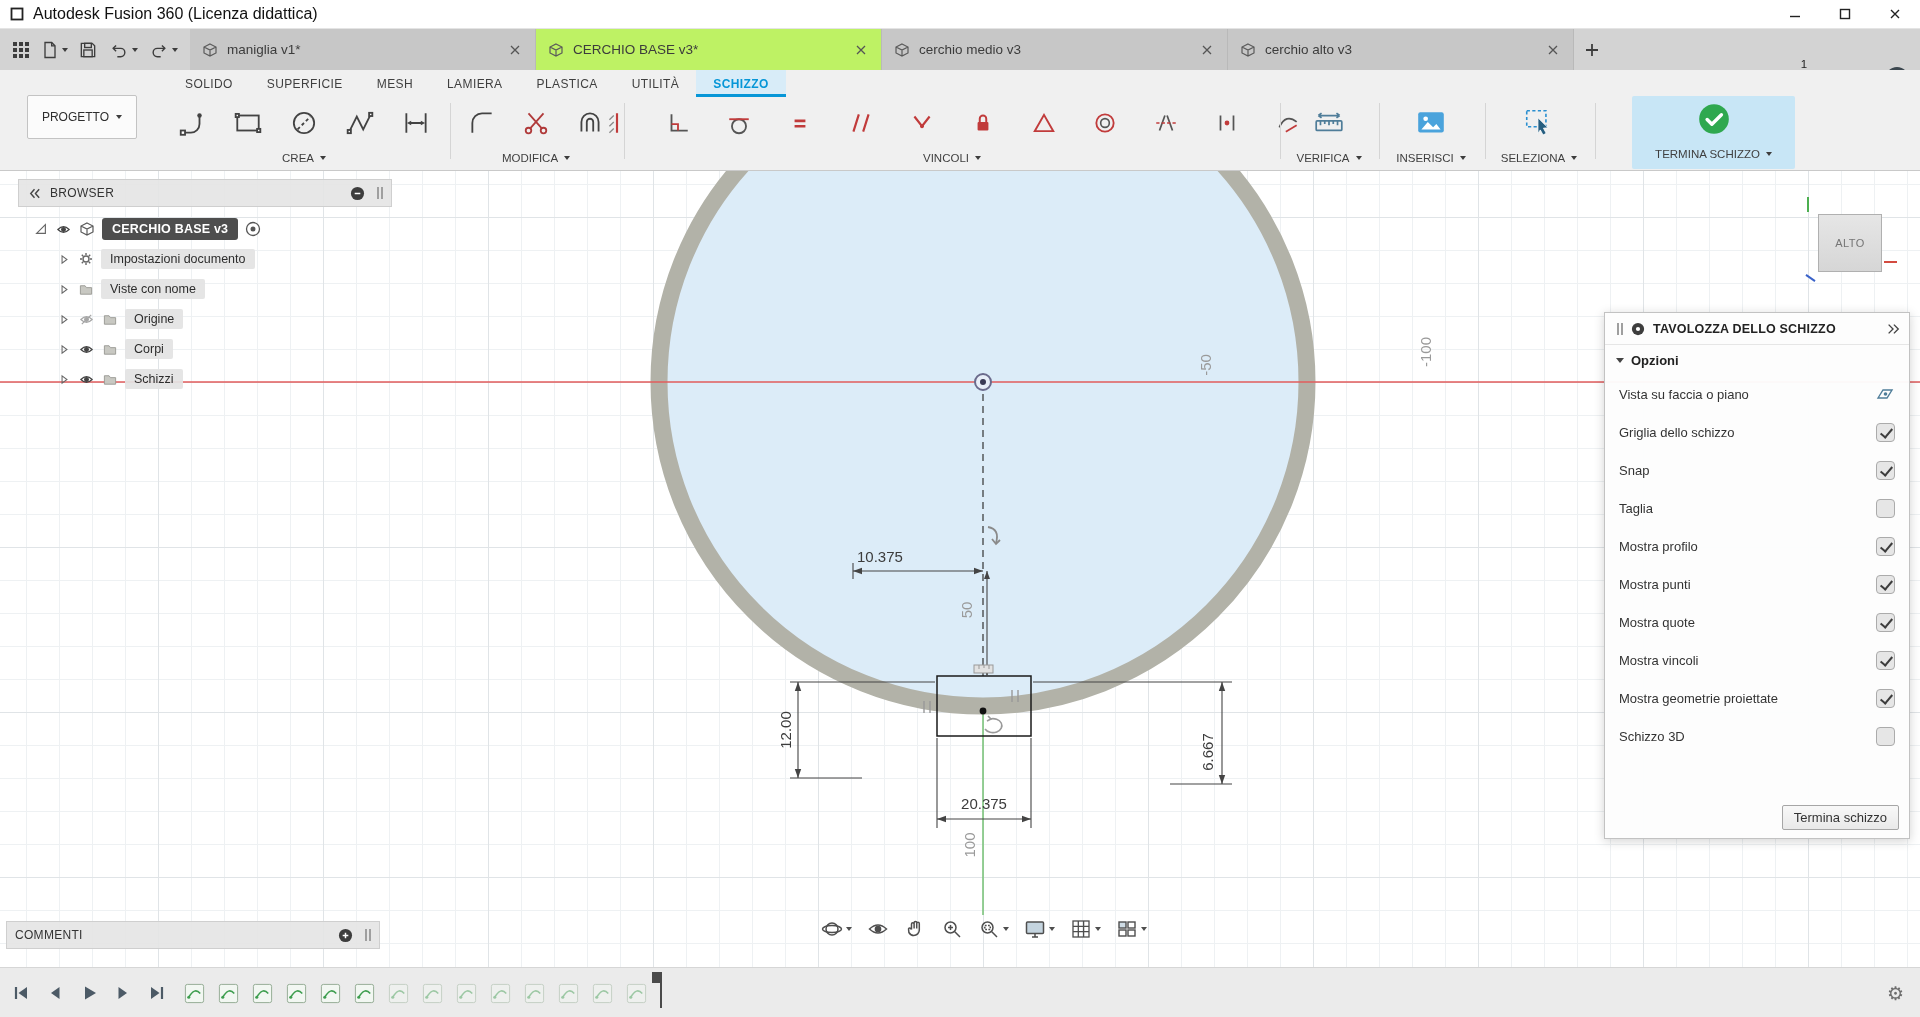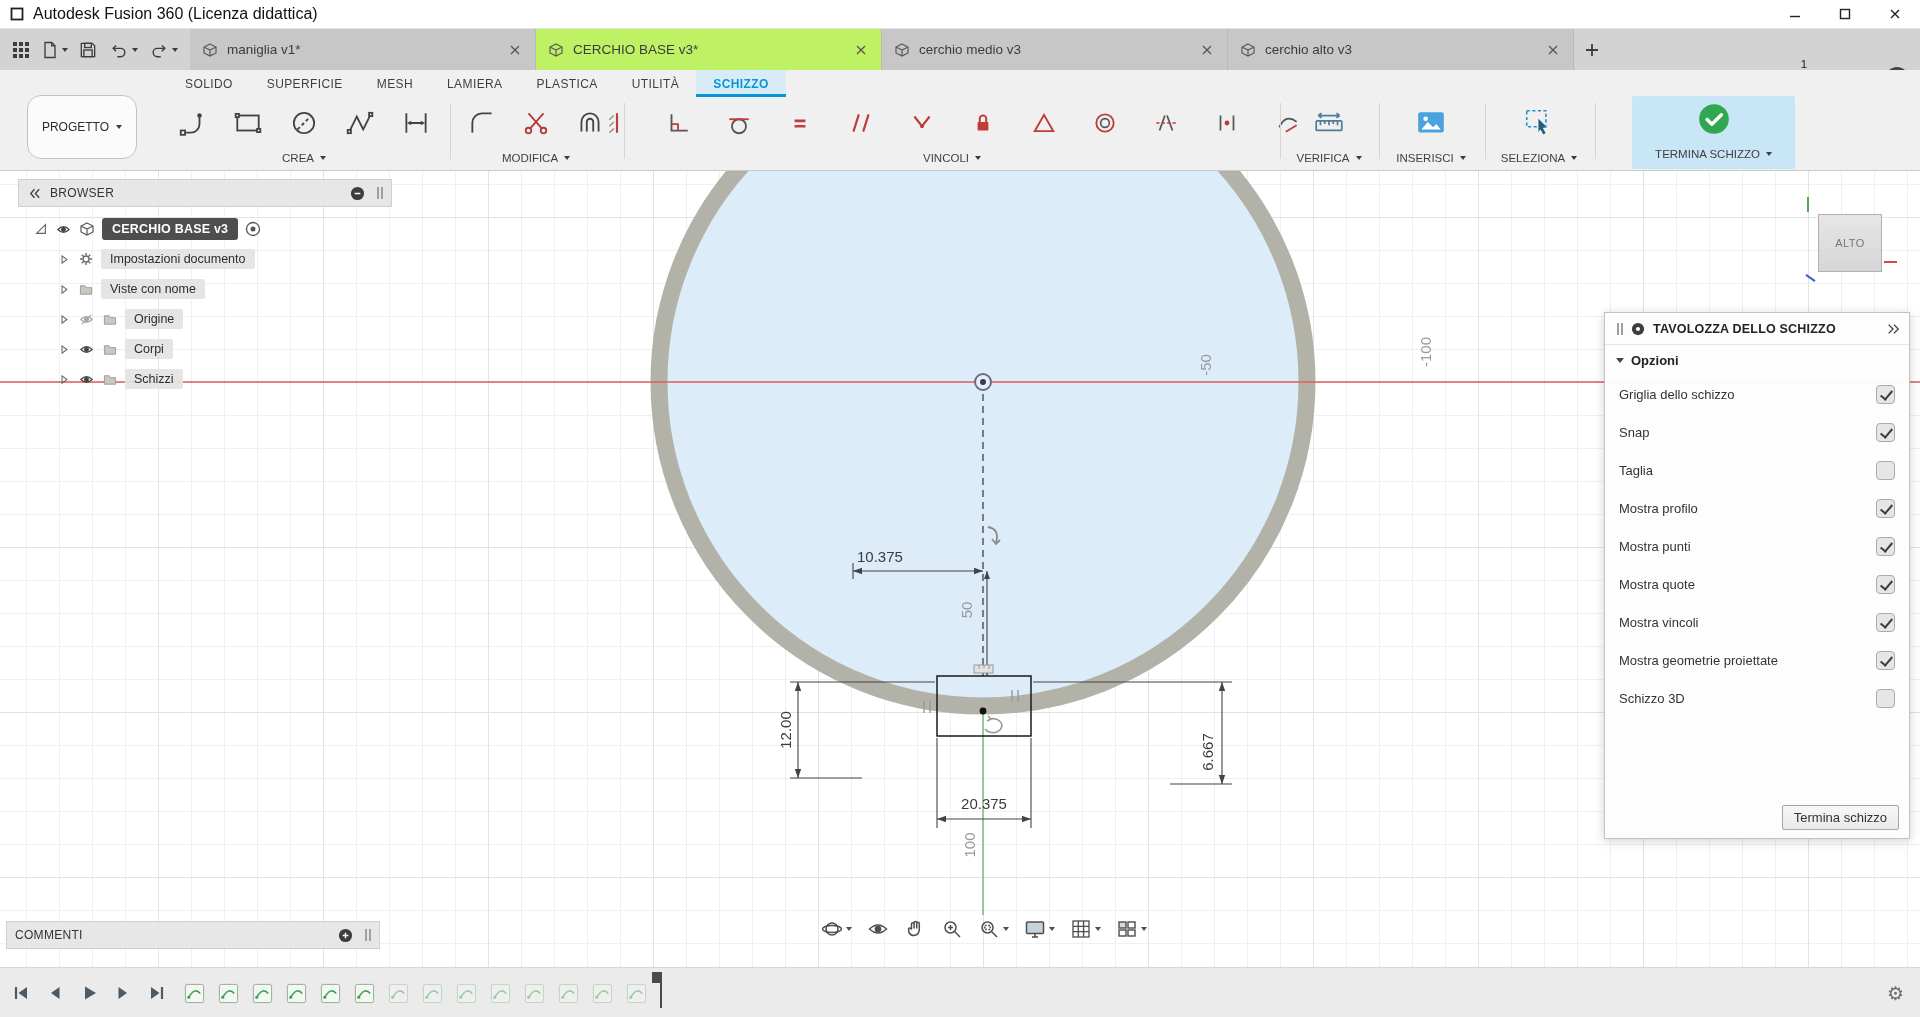--- a/index.html
+++ b/index.html
@@ -26,21 +26,21 @@
 .doctab.active{background:#bef264}
 .dt-label{flex:1;white-space:nowrap;overflow:hidden;text-overflow:ellipsis}
 .dt-close{display:flex;padding:3px;cursor:default}
 .newtab{display:flex;align-items:center;padding:0 10px}
 .qb-right{position:absolute;right:10px;top:29px;height:41px;display:flex;align-items:center;gap:15px}
 .notif{font-size:11.5px;color:#222;margin-left:-10px;margin-top:-10px}
 .help-glyph{font-size:16px;font-weight:bold;color:#2d2d2d}
 
 
 .ribbon{position:absolute;top:70px;left:0;right:0;height:101px;background:#f0f0f0;border-bottom:1px solid #c9c9c9}
-.project-btn{position:absolute;left:27px;top:25px;width:110px;height:64px;background:#fbfbfb;border:1px solid #c3c3c3;border-radius:14px;display:flex;align-items:center;justify-content:center;gap:7px;font-size:12px;color:#2e2e2e}
+.project-btn{position:absolute;left:27px;top:25px;width:110px;height:44px;background:#fbfbfb;border:1px solid #c3c3c3;border-radius:2px;display:flex;align-items:center;justify-content:center;gap:7px;font-size:12px;color:#2e2e2e}
 .rtabs{position:absolute;left:168px;top:0;height:27px;display:flex}
 .rtab{padding:0 17px;display:flex;align-items:center;font-size:12px;letter-spacing:.4px;color:#3f3f3f}
 .rtab.active{color:#0696d7;background:#d8ecf8;box-shadow:inset 0 -3px 0 #0696d7;font-weight:bold}
 .tgroup{position:absolute;top:27px;height:72px;display:flex;flex-direction:column;align-items:center}
 .ticons{flex:1;display:flex;align-items:center}
 .glabel{height:20px;display:flex;align-items:center;gap:6px;font-size:11.5px;color:#3f3f3f;padding-bottom:3px}
 .tbtn{display:flex;align-items:center;justify-content:center;width:40px;height:40px}
 .tbtn.sm{width:34px;height:34px}
 .vsep{position:absolute;top:33px;height:56px;width:1px;background:#d5d5d5}
 .g-ter{left:1632px;width:163px;top:26px;height:73px;background:#c8e6f6;border-radius:2px;position:absolute;display:flex;flex-direction:column;align-items:center;justify-content:space-between;padding:5px 0 4px}
@@ -770,20 +770,31 @@
               <path d="M4 3 l5 5 -5 5 M10 3 l5 5 -5 5"></path>
             </svg>
           </span>
       </div>
       <div class="pal-section">
         <span class="caret" style="border-top-color:#444"></span>
         <span>Opzioni</span>
       </div>
 
       <div class="pal-row">
+        <span>Vista su faccia o piano</span>
+        <span class="pal-ctl">
+          <span>
+              <svg width="20" height="20" viewBox="0 0 20 20" fill="none">
+                <path d="M3 14 l5 -8 h9 l-5 8 z" stroke="#4f7d99" stroke-width="1.4"></path>
+                <circle cx="10.5" cy="10" r="1.8" fill="#4f7d99"></circle>
+              </svg>
+            </span>
+        </span>
+      </div>
+      <div class="pal-row">
         <span>Griglia dello schizzo</span>
         <span class="pal-ctl">
             <span class="chk checked"></span>
           </span>
       </div>
       <div class="pal-row">
         <span>Snap</span>
         <span class="pal-ctl">
             <span class="chk checked"></span>
           </span>

